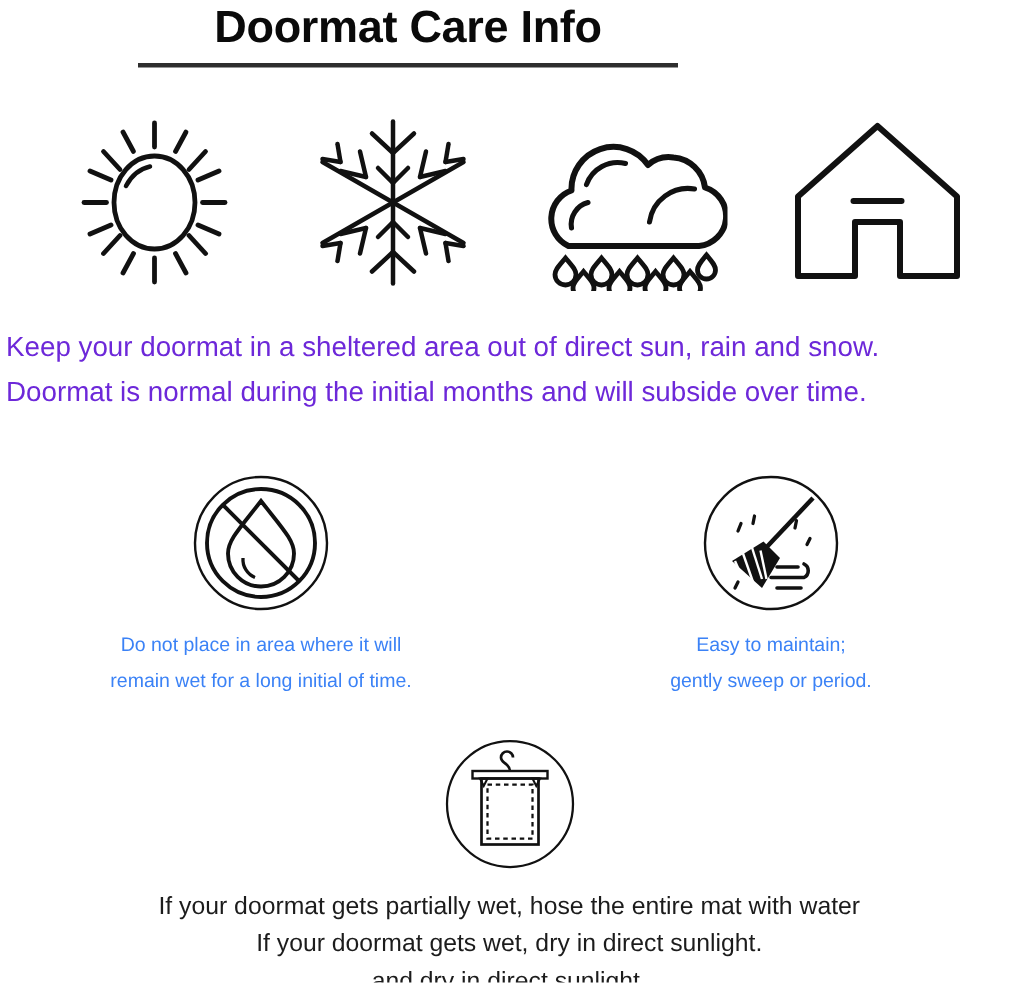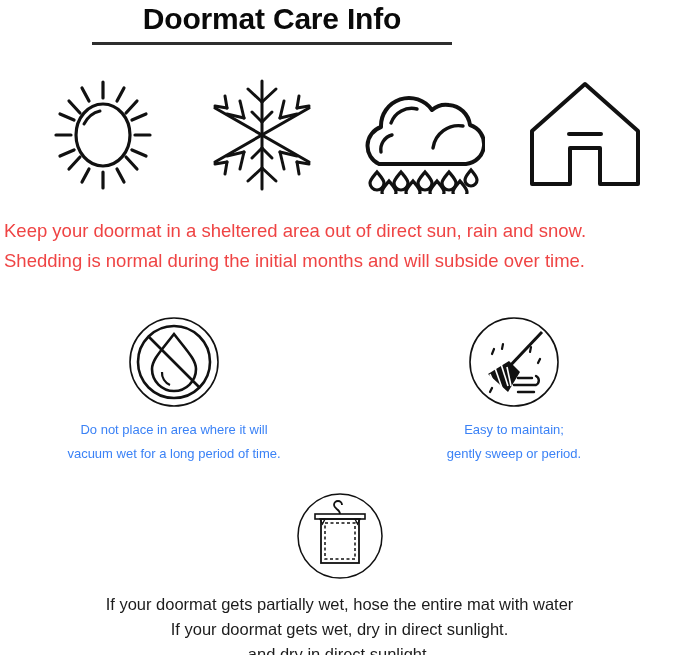--- a/index.html
+++ b/index.html
@@ -68,21 +68,21 @@
   .intro-para {
     position: absolute;
     top: 216px;
     left: 0;
     width: 679px;
     text-align: left;
     padding: 0 4px;
     box-sizing: border-box;
     font-size: 18.5px;
     line-height: 30px;
-    color: #ef4444;
+    color: #6d28d9;
     font-weight: 400;
   }
   .intro-para div { white-space: nowrap; }
 
   
   .mid-row {
     position: absolute;
     top: 312px;
     left: 0;
     width: 679px;
@@ -248,38 +248,38 @@
         <path d="M6 55 L59 8 L112 55 L112 108
                  L74 108 L74 72 L44 72 L44 108 L6 108 Z"></path>
         <line x1="43" y1="58" x2="75" y2="58" stroke-width="4"></line>
       </g>
     </svg>
   </div>
 </div>
 
 <div class="intro-para">
   <div>Keep your doormat in a sheltered area out of direct sun, rain and snow.</div>
-  <div>Shedding is normal during the initial months and will subside over time.</div>
+  <div>Doormat is normal during the initial months and will subside over time.</div>
 </div>
 
 <div class="mid-row">
 
   <div class="mid-col mid-left">
     <div class="mid-icon">
       <svg width="92" height="92" viewBox="0 0 92 92">
         <circle cx="46" cy="46" r="44" fill="none" stroke="#111111" stroke-width="1.6"></circle>
         <circle cx="46" cy="46" r="36" fill="none" stroke="#111111" stroke-width="2.6"></circle>
         <path d="M46 18 c14 18 22 26 22 35 a22 22 0 0 1 -44 0 c0 -9 8 -17 22 -35 Z" fill="none" stroke="#111111" stroke-width="2.6"></path>
         <path d="M34 56 a13 13 0 0 0 8 13" fill="none" stroke="#111111" stroke-width="2.2"></path>
         <line x1="20" y1="20" x2="72" y2="72" stroke="#111111" stroke-width="2.6"></line>
       </svg>
     </div>
     <div class="caption">
       <div>Do not place in area where it will</div>
-      <div>vacuum wet for a long period of time.</div>
+      <div>remain wet for a long initial of time.</div>
     </div>
   </div>
 
   <div class="mid-col mid-right">
     <div class="mid-icon">
       <svg width="92" height="92" viewBox="0 0 92 92">
         <circle cx="46" cy="46" r="44" fill="none" stroke="#111111" stroke-width="1.6"></circle>
 
         <line x1="74" y1="16" x2="40" y2="52" stroke="#111111" stroke-width="3"></line>
 

